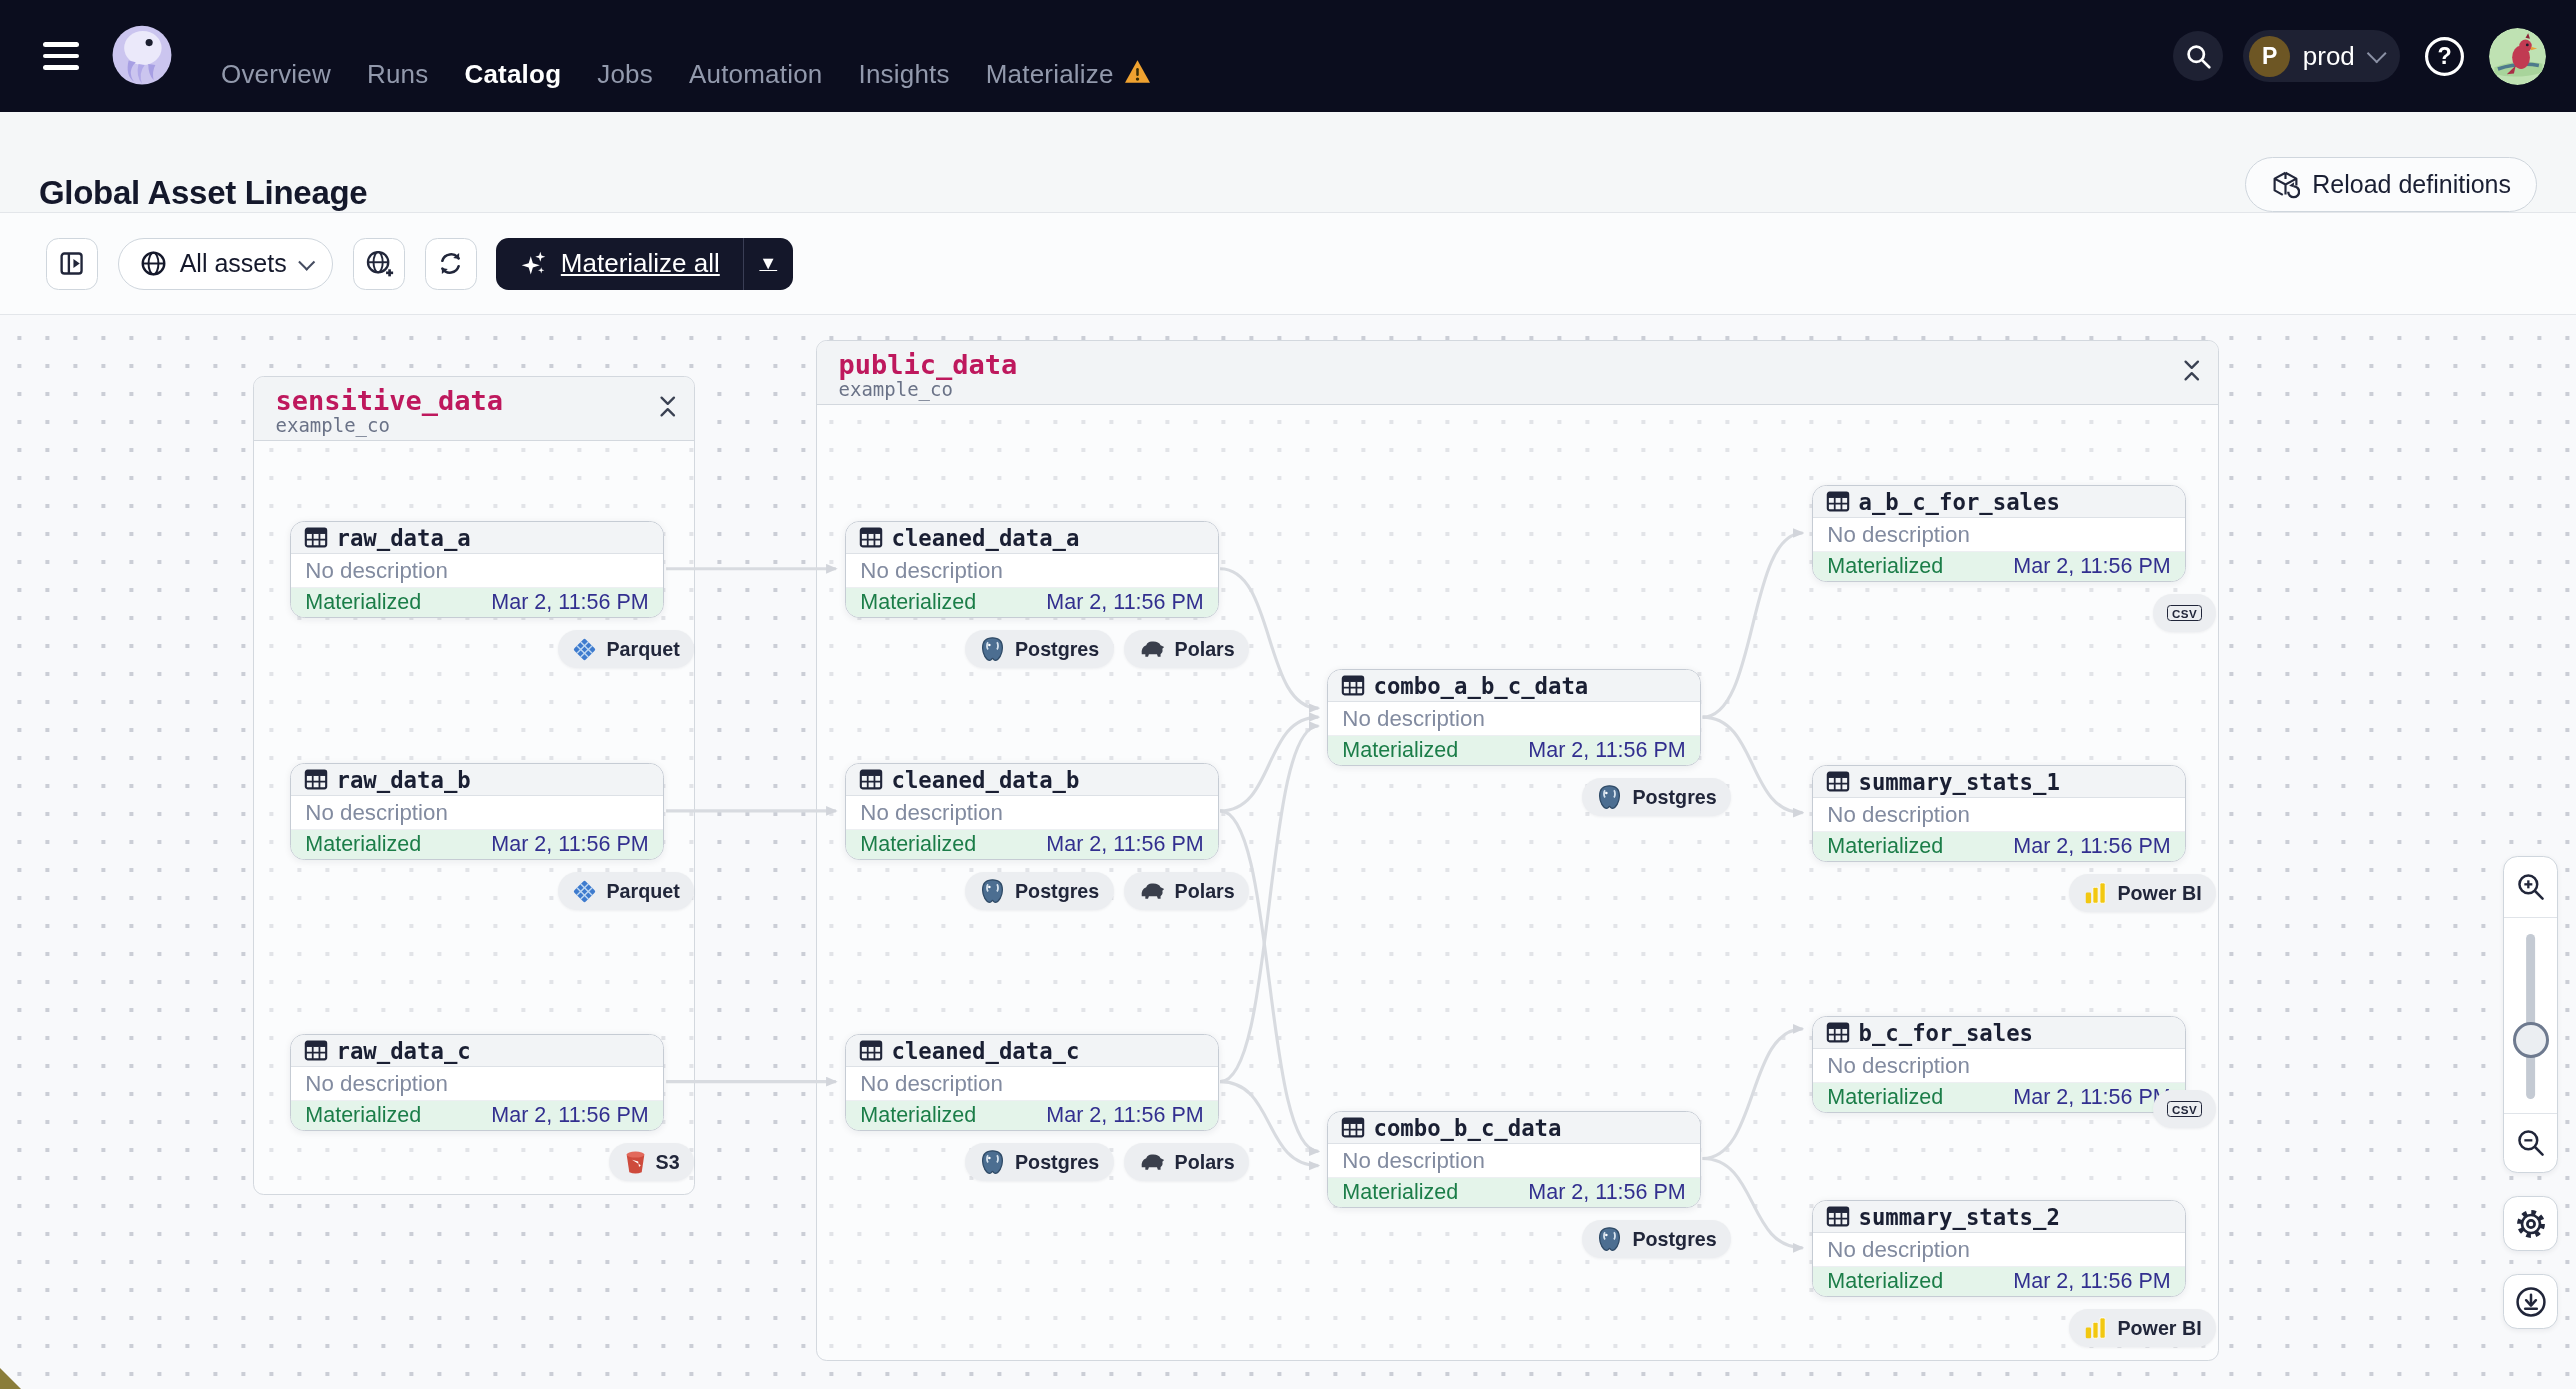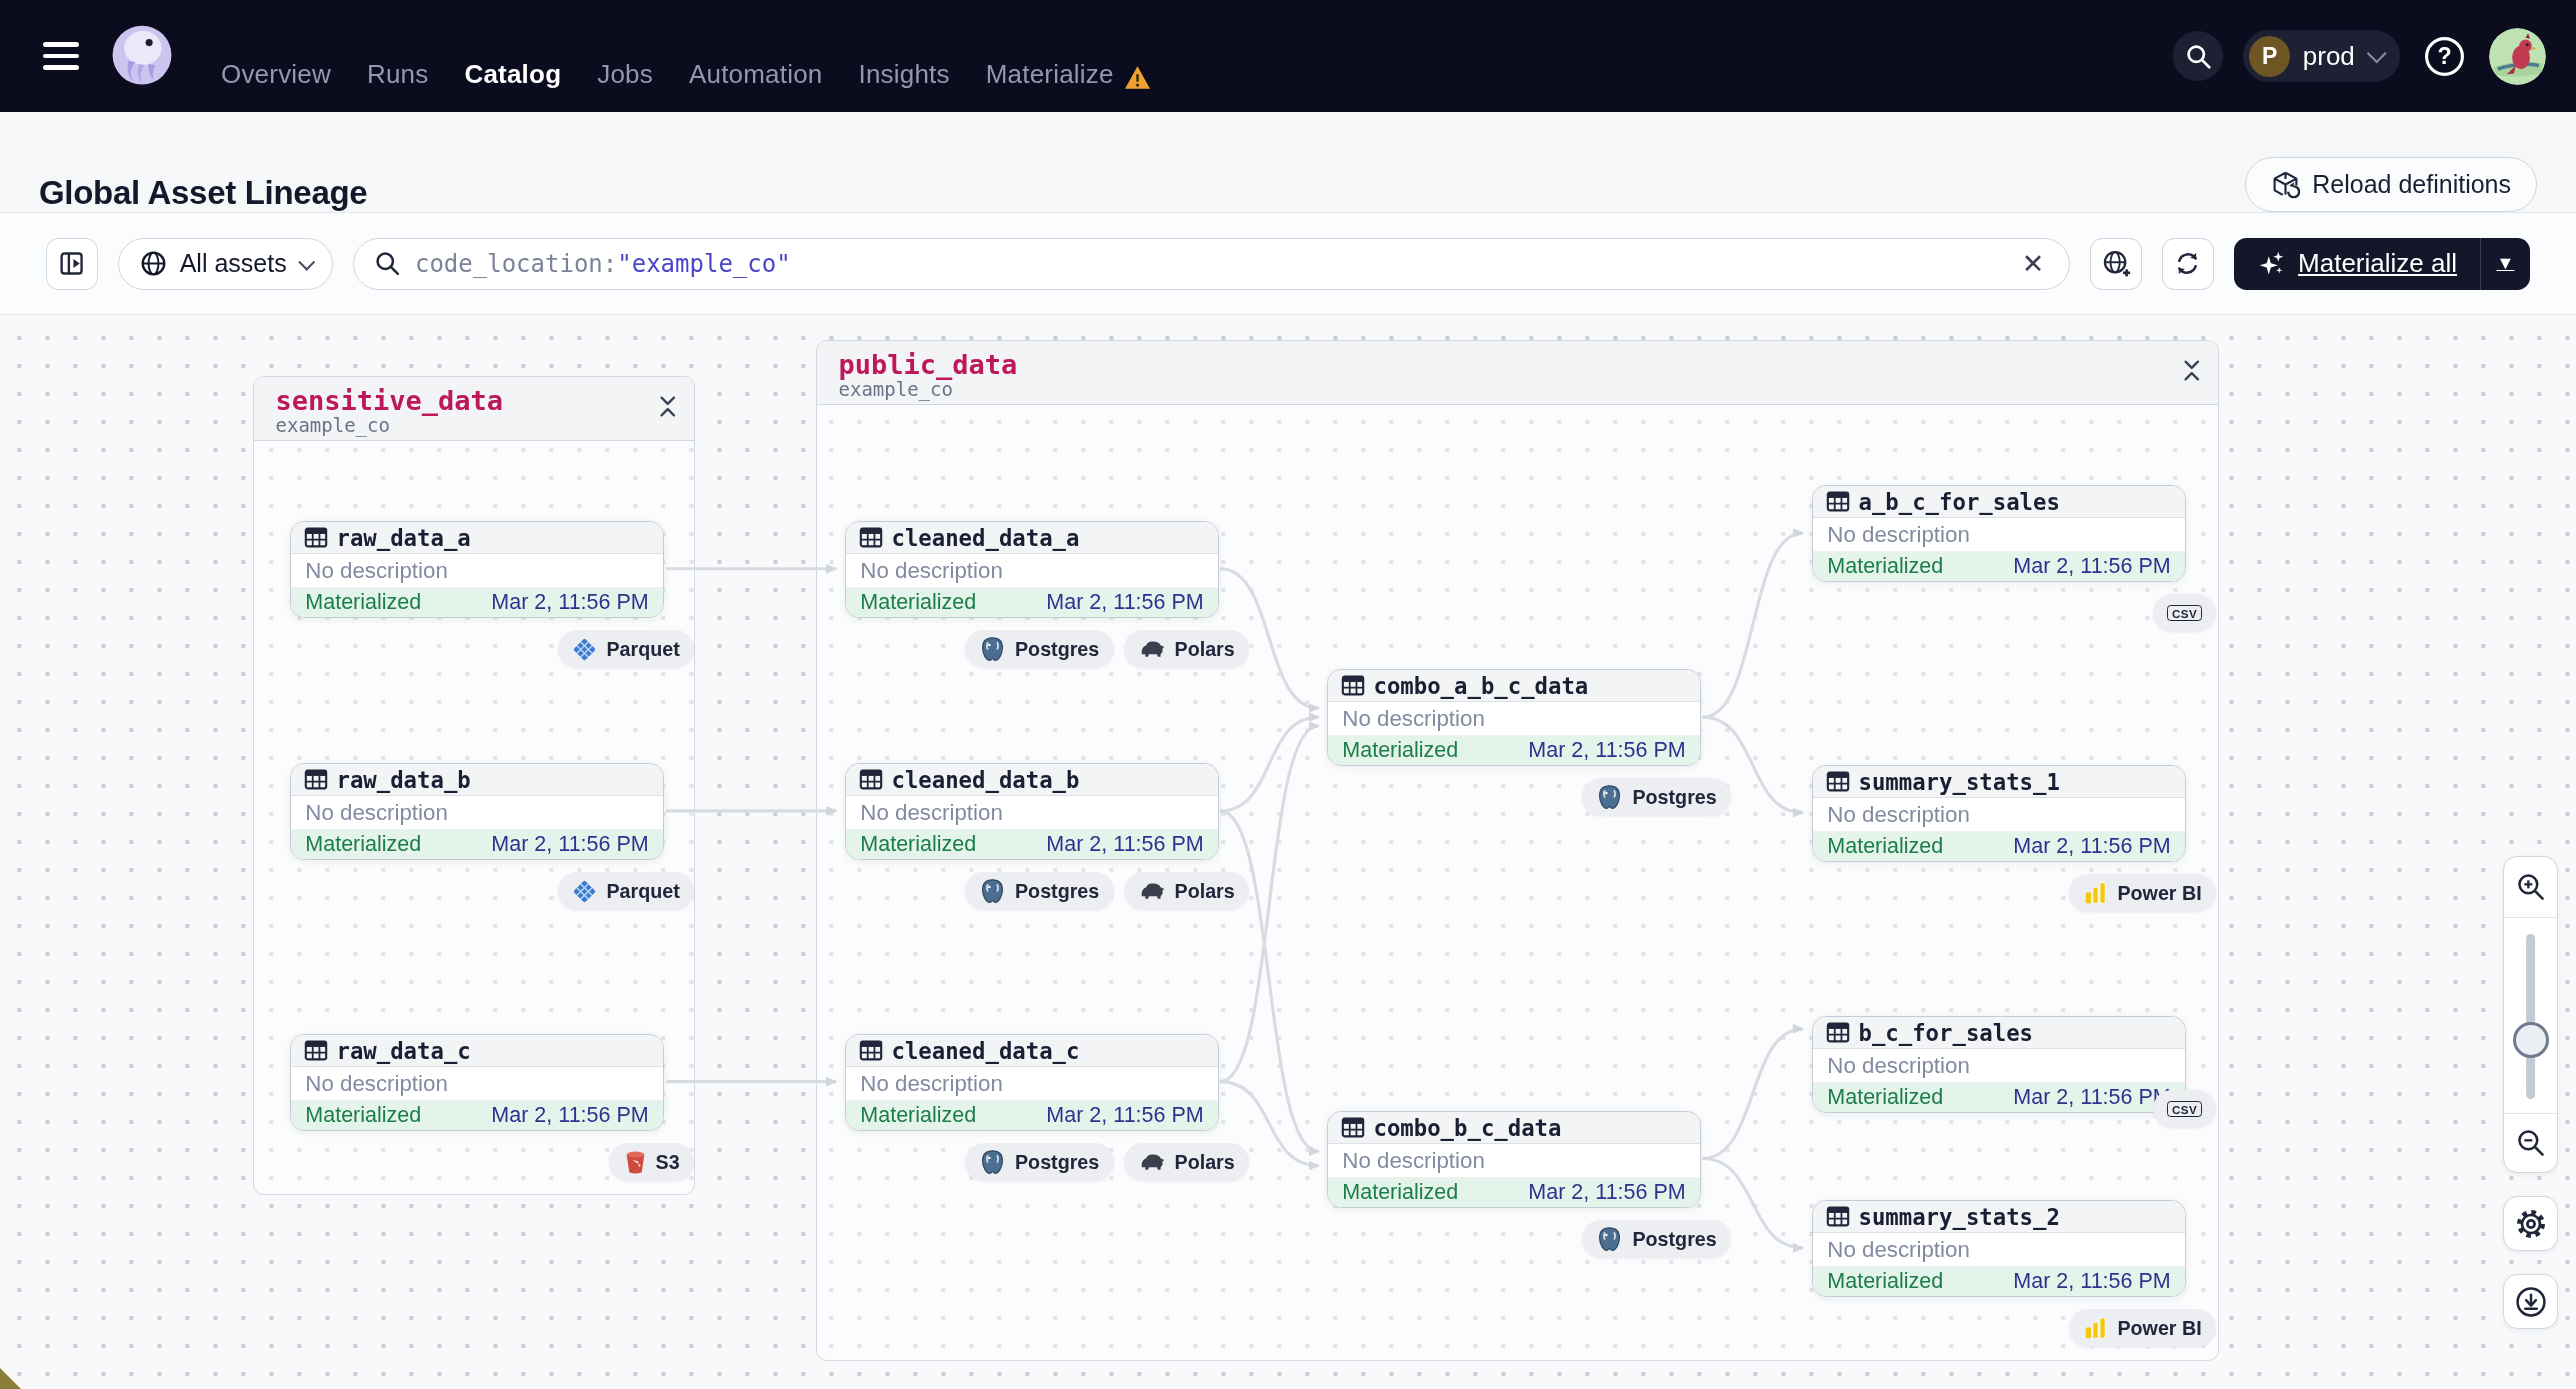--- a/index.html
+++ b/index.html
@@ -8,21 +8,21 @@
   .mono { font-family:"DejaVu Sans Mono", monospace; }
 
   
   .topnav { position:relative; height:112px; background:#0B0D1E; display:flex; align-items:center; padding-left:43px; }
   .hamburger { width:39px; display:flex; flex-direction:column; gap:7.2px; margin-right:27px; cursor:pointer; }
   .hamburger span { display:block; height:4.5px; width:36px; background:#FFFFFF; border-radius:2.7px; }
   .logo { width:66px; height:66px; margin-right:46px; }
   .nav-links { display:flex; align-items:center; gap:36px; }
   .nav-link { font-size:26px; color:#9299AC; cursor:pointer; letter-spacing:0.2px; }
   .nav-link.active { color:#FFFFFF; font-weight:bold; }
-  .nav-deploy { display:flex; align-items:flex-end; gap:10.7px;margin-top:36px; }
+  .nav-deploy { display:flex; align-items:flex-start; gap:10.7px;margin-top:36px; }
   .nav-right { position:absolute; right:30px; top:0; height:112px; display:flex; align-items:center; gap:19.7px; }
   .circle-btn { width:50px; height:50px; border-radius:50%; background:#1E2133; display:flex; align-items:center; justify-content:center; cursor:pointer; }
   .env-pill { height:52px; border-radius:26px; background:#1E2133; display:flex; align-items:center; padding:0 18px 0 6.3px; gap:12.5px; cursor:pointer; }
   .env-avatar { width:41px; height:41px; border-radius:50%; background:#6D5624; color:#fff; font-size:23px; font-weight:bold; display:flex; align-items:center; justify-content:center; }
   .env-name { color:#FFFFFF; font-size:26px; }
   .chev { width:14.3px; height:14.3px; border-right:2.7px solid #8B91A5; border-bottom:2.7px solid #8B91A5; transform:rotate(45deg) translateY(-3.6px); }
   .user-avatar { width:57px; height:57px; border-radius:50%; overflow:hidden; cursor:pointer; }
 
   
   .pagehead { height:101px; background:#F5F7F8; border-bottom:0.9px solid #E3E6EA; display:flex; align-items:flex-end; padding:0 39px; }
@@ -182,31 +182,20 @@
     </svg>
   </div>
   <div class="scope-btn">
     <svg width="27" height="27" viewBox="0 0 30 30">
       <circle cx="15" cy="15" r="12" fill="none" stroke="#14182B" stroke-width="2.6"></circle>
       <ellipse cx="15" cy="15" rx="5.5" ry="12" fill="none" stroke="#14182B" stroke-width="2.2"></ellipse>
       <line x1="3" y1="15" x2="27" y2="15" stroke="#14182B" stroke-width="2.2"></line>
     </svg>
     <span>All assets</span>
     <span class="chev-dark"></span>
-  </div>
-  <div class="searchbox">
-    <svg width="27" height="27" viewBox="0 0 30 30">
-      <circle cx="12.5" cy="12.5" r="8.5" fill="none" stroke="#21263A" stroke-width="2.8"></circle>
-      <line x1="19" y1="19" x2="26.5" y2="26.5" stroke="#21263A" stroke-width="2.8" stroke-linecap="round"></line>
-    </svg>
-    <span class="search-text mono">
-        <span class="search-key">code_location:</span>
-        <span class="search-val">"example_co"</span>
-      </span>
-    <span class="clear-x">✕</span>
   </div>
   <div class="tool-sq">
     <svg width="30" height="30" viewBox="0 0 34 34">
       <circle cx="16" cy="15" r="11.5" fill="none" stroke="#21263A" stroke-width="2.6"></circle>
       <ellipse cx="16" cy="15" rx="5.2" ry="11.5" fill="none" stroke="#21263A" stroke-width="2.2"></ellipse>
       <line x1="4.5" y1="15" x2="27.5" y2="15" stroke="#21263A" stroke-width="2.2"></line>
       <line x1="25" y1="27" x2="33" y2="27" stroke="#21263A" stroke-width="3"></line>
       <line x1="29" y1="23" x2="29" y2="31" stroke="#21263A" stroke-width="3"></line>
     </svg>
   </div>

